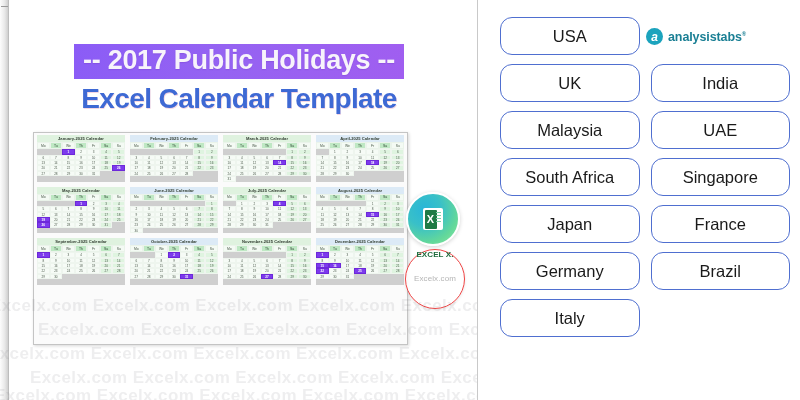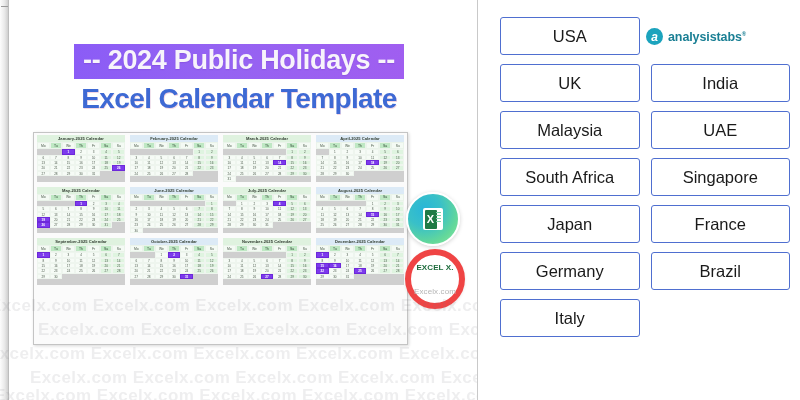--- a/index.html
+++ b/index.html
@@ -167,24 +167,24 @@
     display: block; height: 1.4px; background: #7ecfa5;
     margin-bottom: 1.6px;
   }
 
   .badge-white {
     position: absolute;
     left: 405px; top: 249px;
     width: 60px; height: 60px;
     border-radius: 50%;
     background: rgba(255,255,255,.92);
-    border: 6px solid #ef4444;
+    border: 1px solid #ef4444;
     box-shadow: 0 1px 3px rgba(0,0,0,.10);
     display: flex; flex-direction: column;
-    align-items: center; justify-content: center;
+    align-items: center; 
   }
   .badge-white .b1 {
     font-size: 8px; font-weight: bold; color: #1e6b3c; letter-spacing: .1px;
   }
   .badge-white .b2 {
     font-size: 8px; color: #b5b5b5; letter-spacing: .1px; margin-top: 15px;
   }
 
   
   .watermarks {
@@ -234,21 +234,21 @@
 
   .btn-grid {
     display: grid;
     grid-template-columns: 1fr 1fr;
     gap: 9px 11px;
     width: 290px;
   }
   .country-btn {
     height: 38px;
     border: 1.6px solid #4f6fd0;
-    border-radius: 3px;
+    border-radius: 12px;
     background: #ffffff;
     color: #1a1a1a;
     font-size: 16.5px;
     display: flex; align-items: center; justify-content: center;
     cursor: pointer;
     white-space: nowrap;
   }
   .slot-empty { height: 38px; }
 </style>
 </head>
@@ -256,21 +256,21 @@
 
 <div class="screen">
 
   <div class="left-pane">
 
     <div class="left-edge-bar">
       <div class="tick"></div>
     </div>
 
     <div class="title-block">
-      <span class="title-banner">-- 2024 Public Holidays --</span>
+      <span class="title-banner">-- 2017 Public Holidays --</span>
       <span class="title-sub">Excel Calendar Template</span>
     </div>
 
     <div class="calendar-sheet">
       <div class="cal-rows" id="cal-rows">
           <div class="cal-row">
             <div class="month">
               <div class="month-title tint-green">January-2025 Calendar</div>
               <div class="dow-row">
                 <div class="dow">Mo</div>

